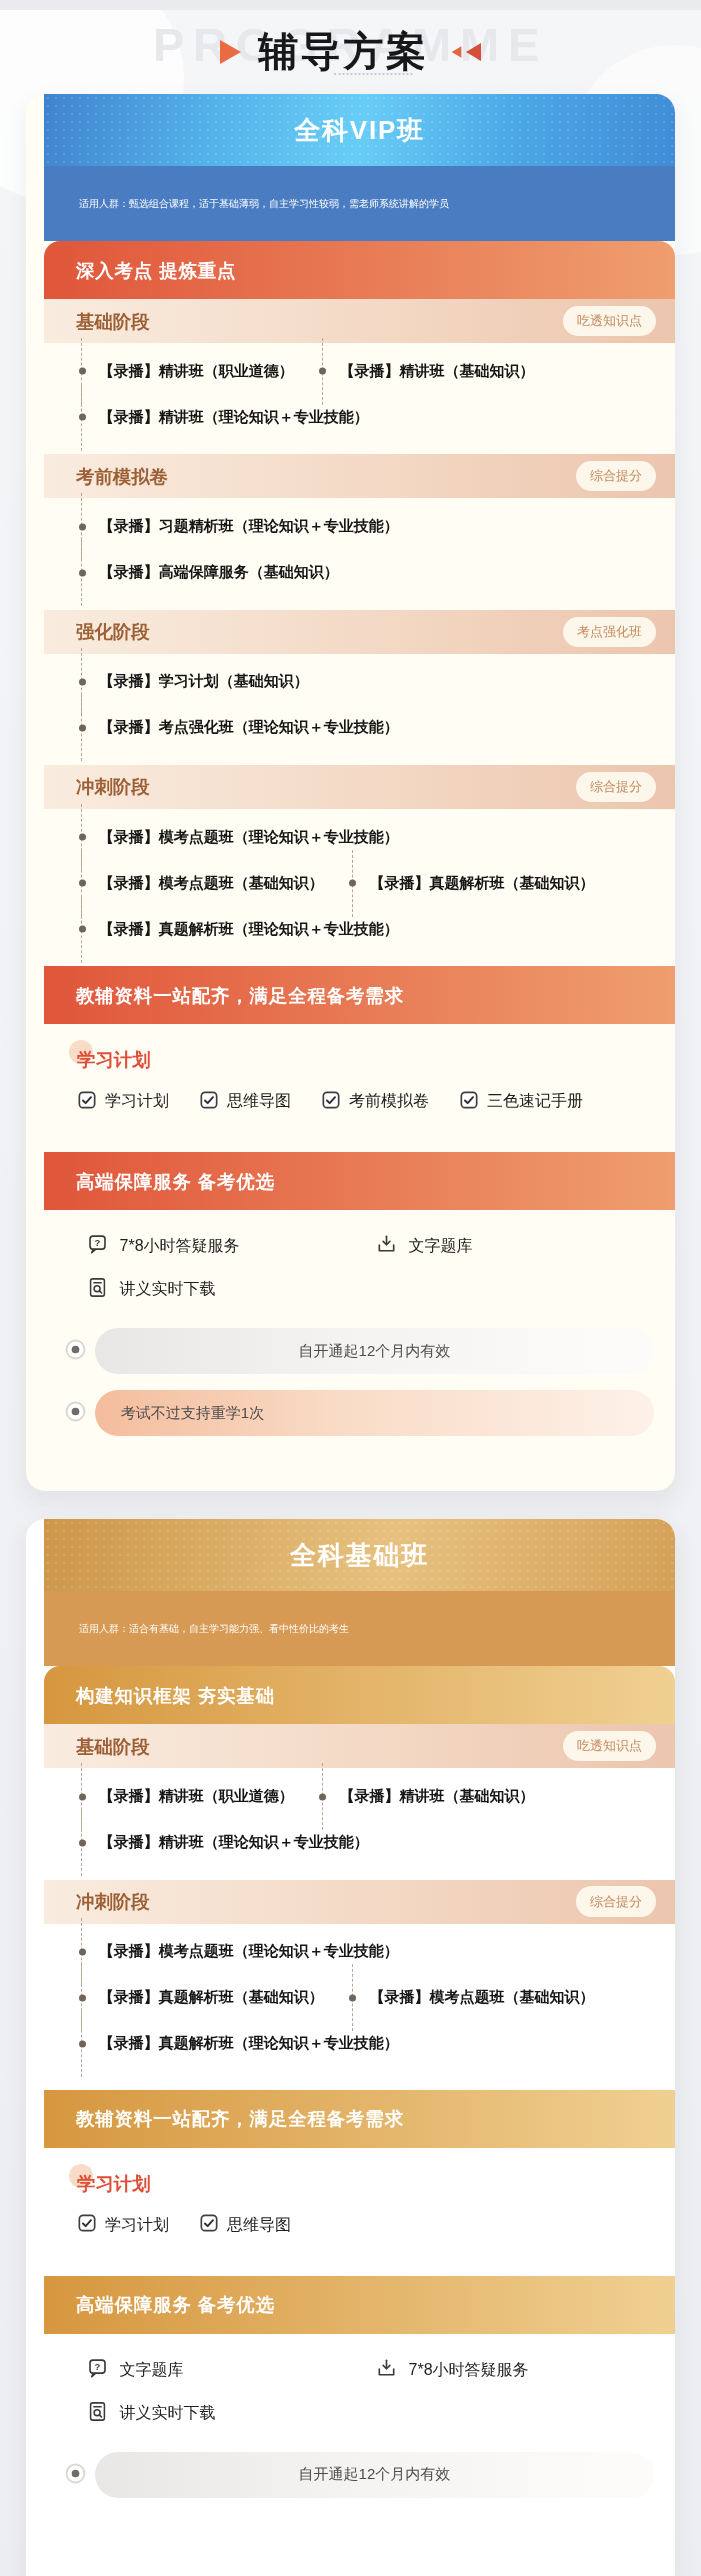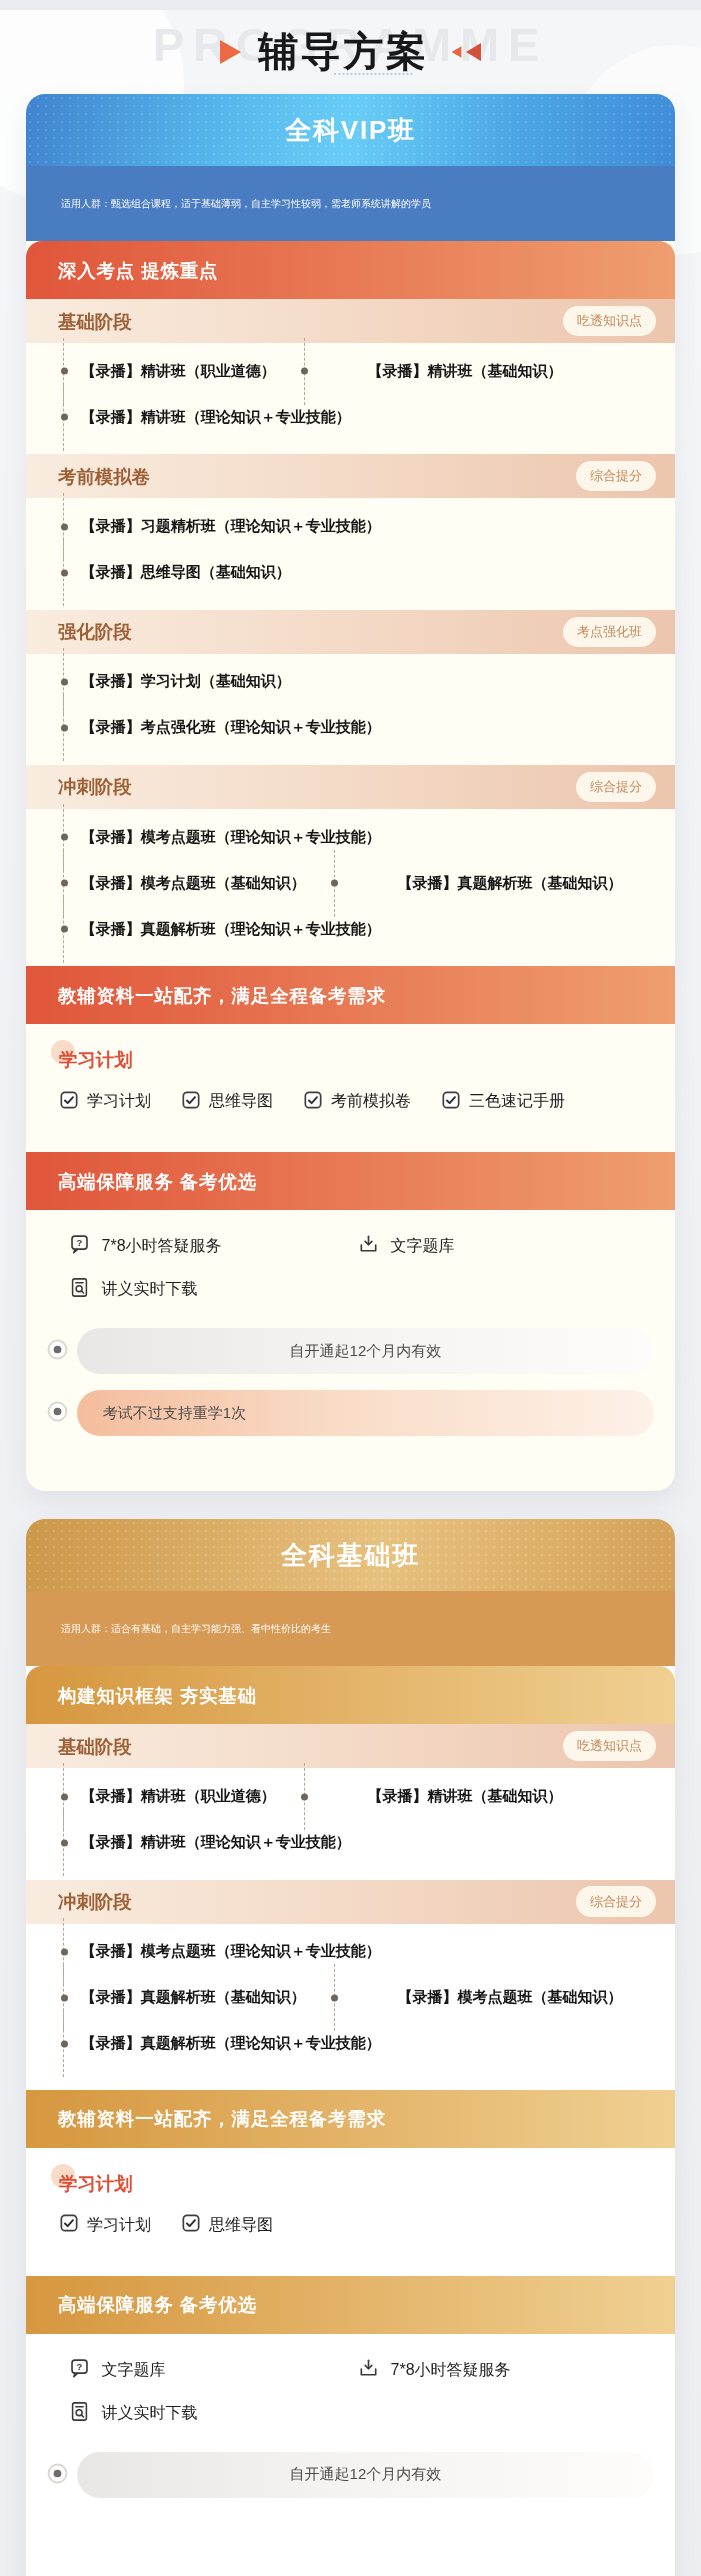--- a/index.html
+++ b/index.html
@@ -17,21 +17,21 @@
   .title-row { position:absolute; left:0; right:0; top:14px; display:flex; align-items:center; justify-content:center; gap:17.5px; }
   .page-title { margin:0; font-size:40px; font-weight:700; color:#17181a; letter-spacing:2.6px; }
   .tri-r { width:0; height:0; border-left:21px solid #ec6a43; border-top:12.3px solid transparent; border-bottom:12.3px solid transparent; }
   .tri-l2 { display:flex; align-items:center; }
   .tri-l2 i { width:0; height:0; border-right:15px solid #d2513a; border-top:9.6px solid transparent; border-bottom:9.6px solid transparent; margin-left:2.6px; }
   .tri-l2 i:first-child { transform:scale(.65); border-right-color:#e0693f; }
   .title-dots { position:absolute; left:50%; top:63px; width:79px; border-bottom:2.6px dotted #a9c6dd; transform:translateX(-17.5px); opacity:.8; }
 
   
   .card { position:relative; width:649px; margin:0 auto; border-radius:19px; overflow:hidden;
-          box-shadow:0 10.5px 24.5px rgba(60,70,90,.08); padding-bottom:39px; }
+          box-shadow:0 10.5px 24.5px rgba(60,70,90,.08); padding-bottom:39px;padding-left:18px; }
   .card.blue { background:#fffdf4; }
   .card.gold { background:#ffffff; padding-bottom:84px; }
   .card + .card { margin-top:28px; }
 
   .band-title { position:relative; height:72px; display:flex; align-items:center; justify-content:center;
                 color:#fff; font-size:26px; font-weight:700; letter-spacing:1.8px; }
   .blue .band-title { background:linear-gradient(100deg,#4083cf 0%,#54b4ea 28%,#68cdf6 50%,#4ba6e5 75%,#3f8cd6 100%); }
   .gold .band-title { background:linear-gradient(100deg,#cc9749 0%,#ddb26c 35%,#e7c17f 55%,#d4a158 100%); }
   .band-title::after { content:""; position:absolute; inset:0; opacity:.45; pointer-events:none;
                 background-image:radial-gradient(rgba(255,255,255,.35) 0.9px,transparent 1.3px); background-size:8px 8px; }
@@ -50,21 +50,21 @@
   .gold .sec-head { background:linear-gradient(90deg,#d6973f 0%,#f0d092 100%); }
 
   .phase-row { height:44px; display:flex; align-items:center; justify-content:space-between;
                padding:0 19px 0 32px; background:linear-gradient(90deg,#f9ecdf 0%,#f3d8c4 55%,#ecc5ad 100%); }
   .phase-name { font-size:18.4px; font-weight:700; color:#9d6036; }
   .badge { background:#fdf6ea; color:#c48a5c; font-size:13px; padding:6.1px 14px; border-radius:876px; }
 
   .items { padding:5.3px 0 14px; }
   .item-row { display:flex; align-items:center; min-height:46px; }
   .item { display:flex; align-items:center; margin-left:32px; }
-  .item + .item { margin-left:23px;gap:46px; }
+  .item + .item { margin-left:23px; }
   .marker { position:relative; width:12.3px; height:46px; flex:none; }
   .marker .dash { position:absolute; left:5.3px; top:-10.5px; bottom:-10.5px; width:0; border-left:1.8px dashed #b7a694; }
   .marker .dot { position:absolute; left:2.6px; top:50%; transform:translateY(-50%); width:7px; height:7px; border-radius:50%; background:#6f655b; }
   .item .txt { margin-left:10.5px; font-size:15px; font-weight:700; color:#161616; }
 
   .plan { padding:23px 33px 8.8px; }
   .plan-title { position:relative; display:inline-block; font-size:18.4px; font-weight:700; color:#df4f38; z-index:0; }
   .plan-title::before { content:""; position:absolute; left:-8px; top:-7px; width:24px; height:24px; border-radius:50%; background:#f9dcc8; z-index:-1; }
   .plan-items { display:flex; gap:30px; margin-top:17.5px; flex-wrap:wrap; }
   .plan-item { display:flex; align-items:center; gap:8px; font-size:16px; color:#202020; font-weight:500; }
@@ -155,21 +155,21 @@
                 </span>
                 <span class="txt">【录播】习题精析班（理论知识＋专业技能）</span>
               </div>
             </div>
             <div class="item-row">
               <div class="item">
                 <span class="marker">
                   <i class="dash"></i>
                   <i class="dot"></i>
                 </span>
-                <span class="txt">【录播】思维导图（基础知识）</span>
+                <span class="txt">【录播】高端保障服务（基础知识）</span>
               </div>
             </div>
           </div>
         </div>
         <div class="phase">
           <div class="phase-row">
             <span class="phase-name">强化阶段</span>
             <span class="badge">考点强化班</span>
           </div>
           <div class="items">

